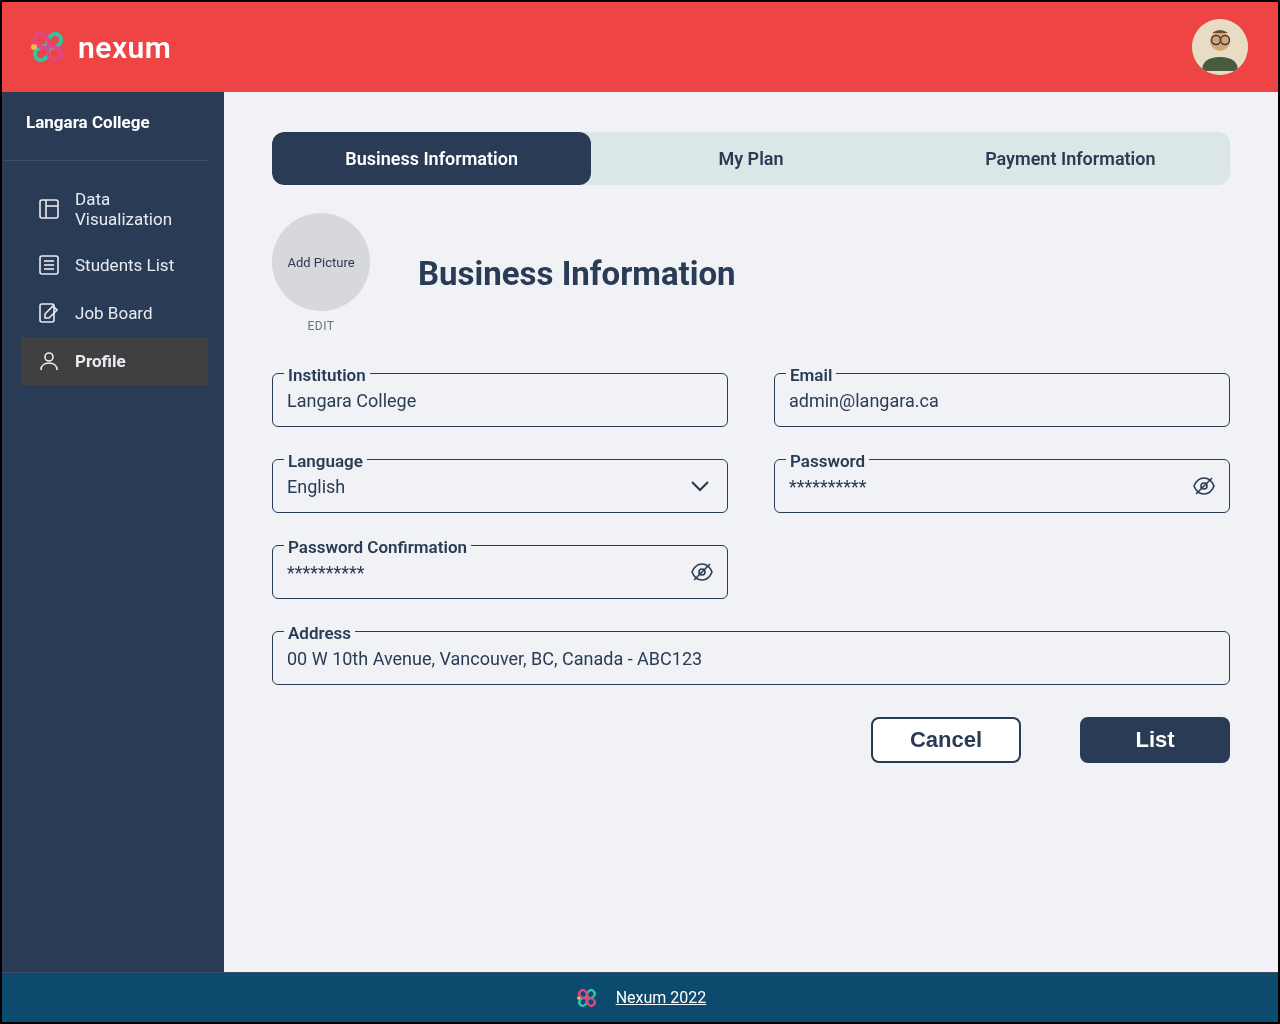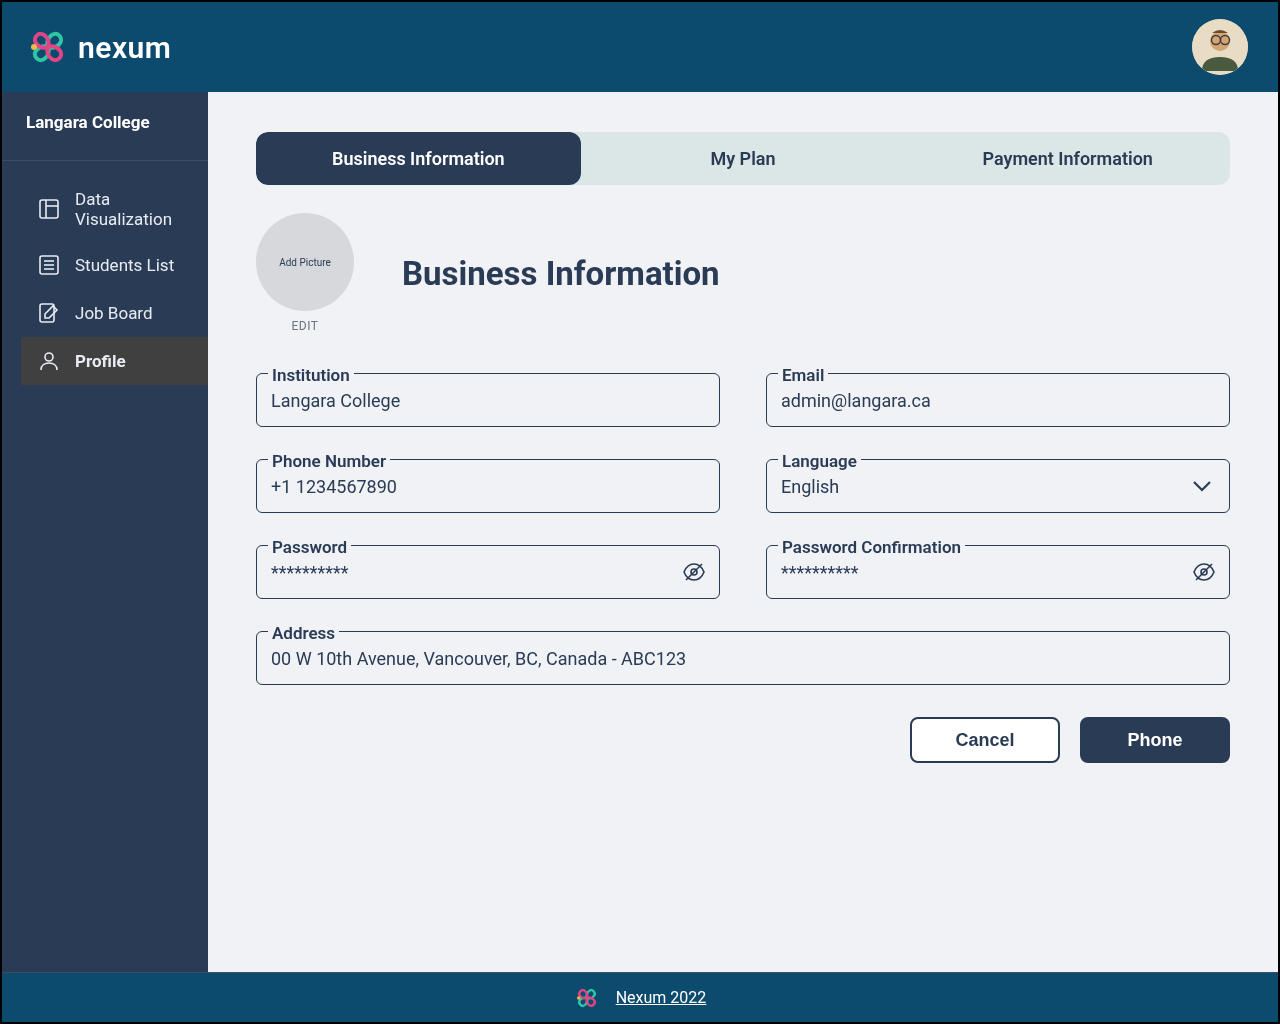--- a/index.html
+++ b/index.html
@@ -13,21 +13,21 @@
   .app {
     width: 1276px;
     height: 1020px;
     margin: 2px;
     background: #2a3b55;
     display: flex;
     flex-direction: column;
   }
   .header {
     height: 90px;
-    background: #0c4a6e;
+    background: #ef4444;
     display: flex;
     align-items: center;
     justify-content: space-between;
     padding: 0 30px 0 24px;
   }
   .logo {
     display: flex;
     align-items: center;
     gap: 8px;
   }
@@ -49,20 +49,21 @@
     display: flex;
     align-items: center;
     justify-content: center;
     overflow: hidden;
   }
   .avatar svg { width: 100%; height: 100%; }
   .body {
     flex: 1;
     display: flex;
     min-height: 0;
+    gap: 16px;
   }
   .sidebar {
     width: 206px;
     background: #2a3b55;
     display: flex;
     flex-direction: column;
   }
   .org-name {
     color: #fff;
     font-size: 17px;
@@ -138,21 +139,21 @@
     gap: 8px;
   }
   .add-picture {
     width: 98px;
     height: 98px;
     border-radius: 50%;
     background: #d6d8db;
     display: flex;
     align-items: center;
     justify-content: center;
-    font-size: 10px;
+    font-size: 13px;
     color: #2a3b55;
     cursor: pointer;
   }
   .edit-link {
     font-size: 12px;
     color: #6b7280;
     letter-spacing: 0.5px;
     cursor: pointer;
   }
   .page-title {
@@ -216,24 +217,25 @@
   .actions {
     display: flex;
     justify-content: flex-end;
     gap: 20px;
     margin-top: 32px;
   }
   .btn {
     width: 150px;
     height: 46px;
     border-radius: 8px;
-    font-size: 18px;
+    font-size: 22px;
     font-weight: 700;
     cursor: pointer;
     border: 2px solid #2a3b55;
+    margin-left: 39px;
   }
   .btn-secondary {
     background: #fff;
     color: #2a3b55;
   }
   .btn-primary {
     background: #2a3b55;
     color: #fff;
   }
   .footer {
@@ -333,24 +335,20 @@
         <div class="form-grid">
           <div class="field">
             <span class="field-label">Institution</span>
             <input class="field-input" value="Langara College" style="">
           </div>
           <div class="field">
             <span class="field-label">Email</span>
             <input class="field-input" value="admin@langara.ca" style="">
           </div>
           <div class="field">
-            <span class="field-label">Phone Number</span>
-            <input class="field-input" value="+1 1234567890" style="">
-          </div>
-          <div class="field">
             <span class="field-label">Language</span>
             <input class="field-input has-icon" readonly="" value="English" style="">
             <svg class="select-chevron" width="20" height="12" viewBox="0 0 20 12">
                 <path d="M2 2 L10 10 L18 2" fill="none" stroke="#2a3b55" stroke-width="2.2"></path>
               </svg>
           </div>
           <div class="field">
             <span class="field-label">Password</span>
             <input class="field-input has-icon" value="**********" style="">
             <svg class="field-icon" viewBox="0 0 24 24">
@@ -369,21 +367,21 @@
               </svg>
           </div>
           <div class="field full">
             <span class="field-label">Address</span>
             <input class="field-input" value="00 W 10th Avenue, Vancouver, BC, Canada - ABC123" style="">
           </div>
         </div>
 
         <div class="actions">
           <button class="btn btn-secondary">Cancel</button>
-          <button class="btn btn-primary">Phone</button>
+          <button class="btn btn-primary">List</button>
         </div>
       </div>
     </div>
   </div>
 
   <div class="footer">
     <svg class="footer-mark" viewBox="0 0 44 44">
       <path d="M22 6 C30 6 30 18 22 22 C14 26 14 38 22 38 C30 38 30 26 22 22 C14 18 14 6 22 6 Z" fill="none" stroke="#2fc6a4" stroke-width="4" stroke-linecap="round" transform="rotate(45 22 22)"></path>
       <path d="M22 6 C30 6 30 18 22 22 C14 26 14 38 22 38 C30 38 30 26 22 22 C14 18 14 6 22 6 Z" fill="none" stroke="#e24585" stroke-width="4" stroke-linecap="round" transform="rotate(-45 22 22)"></path>
       <circle cx="8" cy="22" r="3" fill="#f5b942"></circle>

